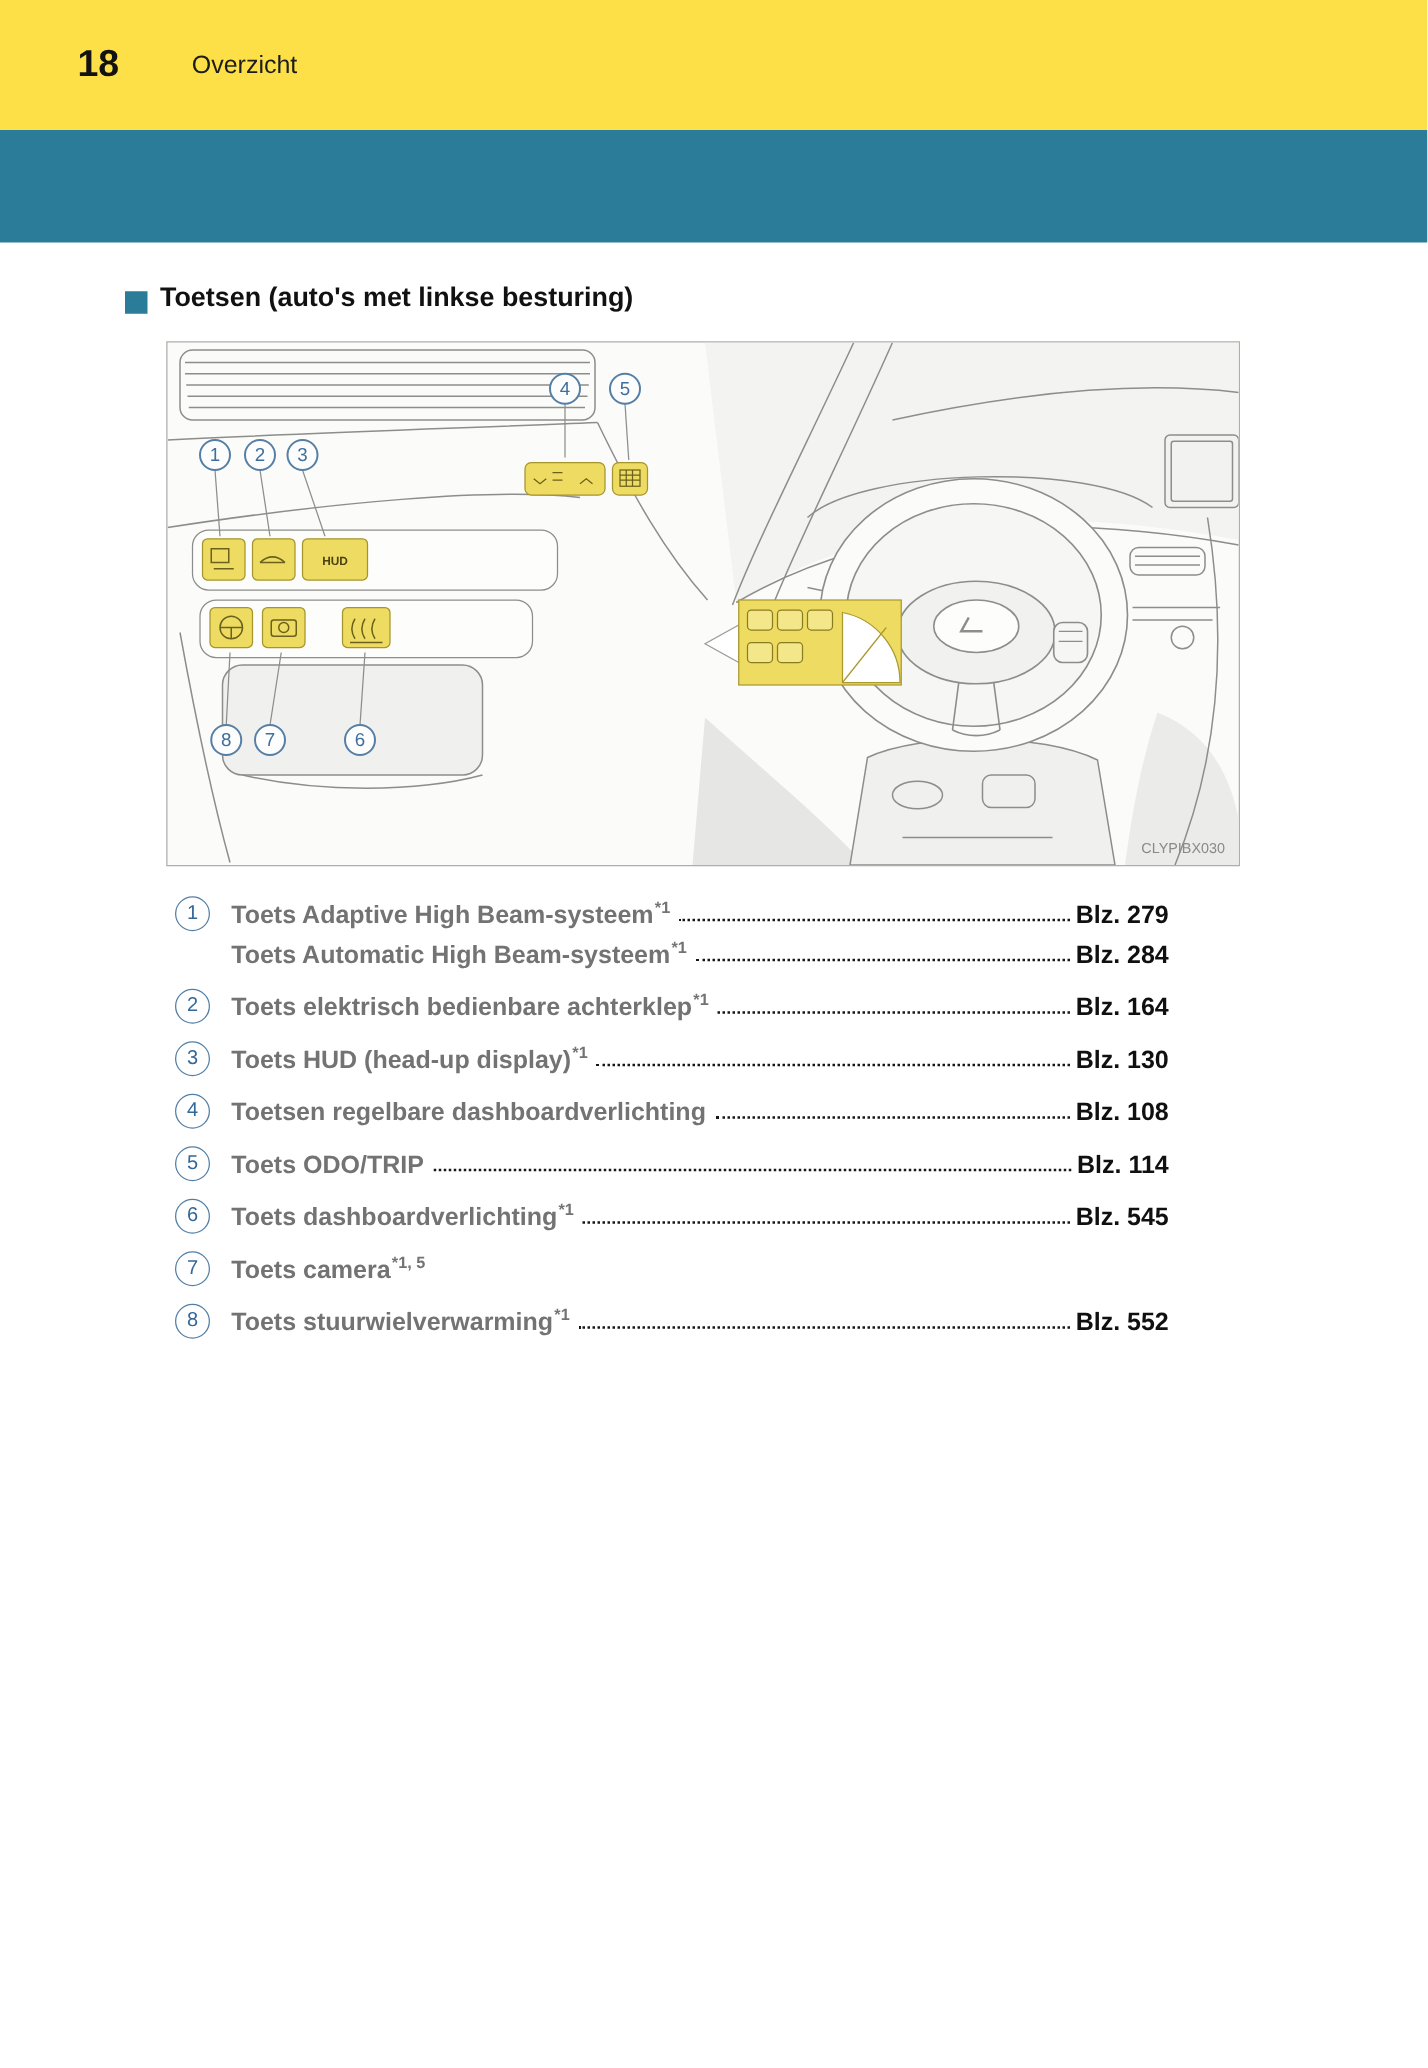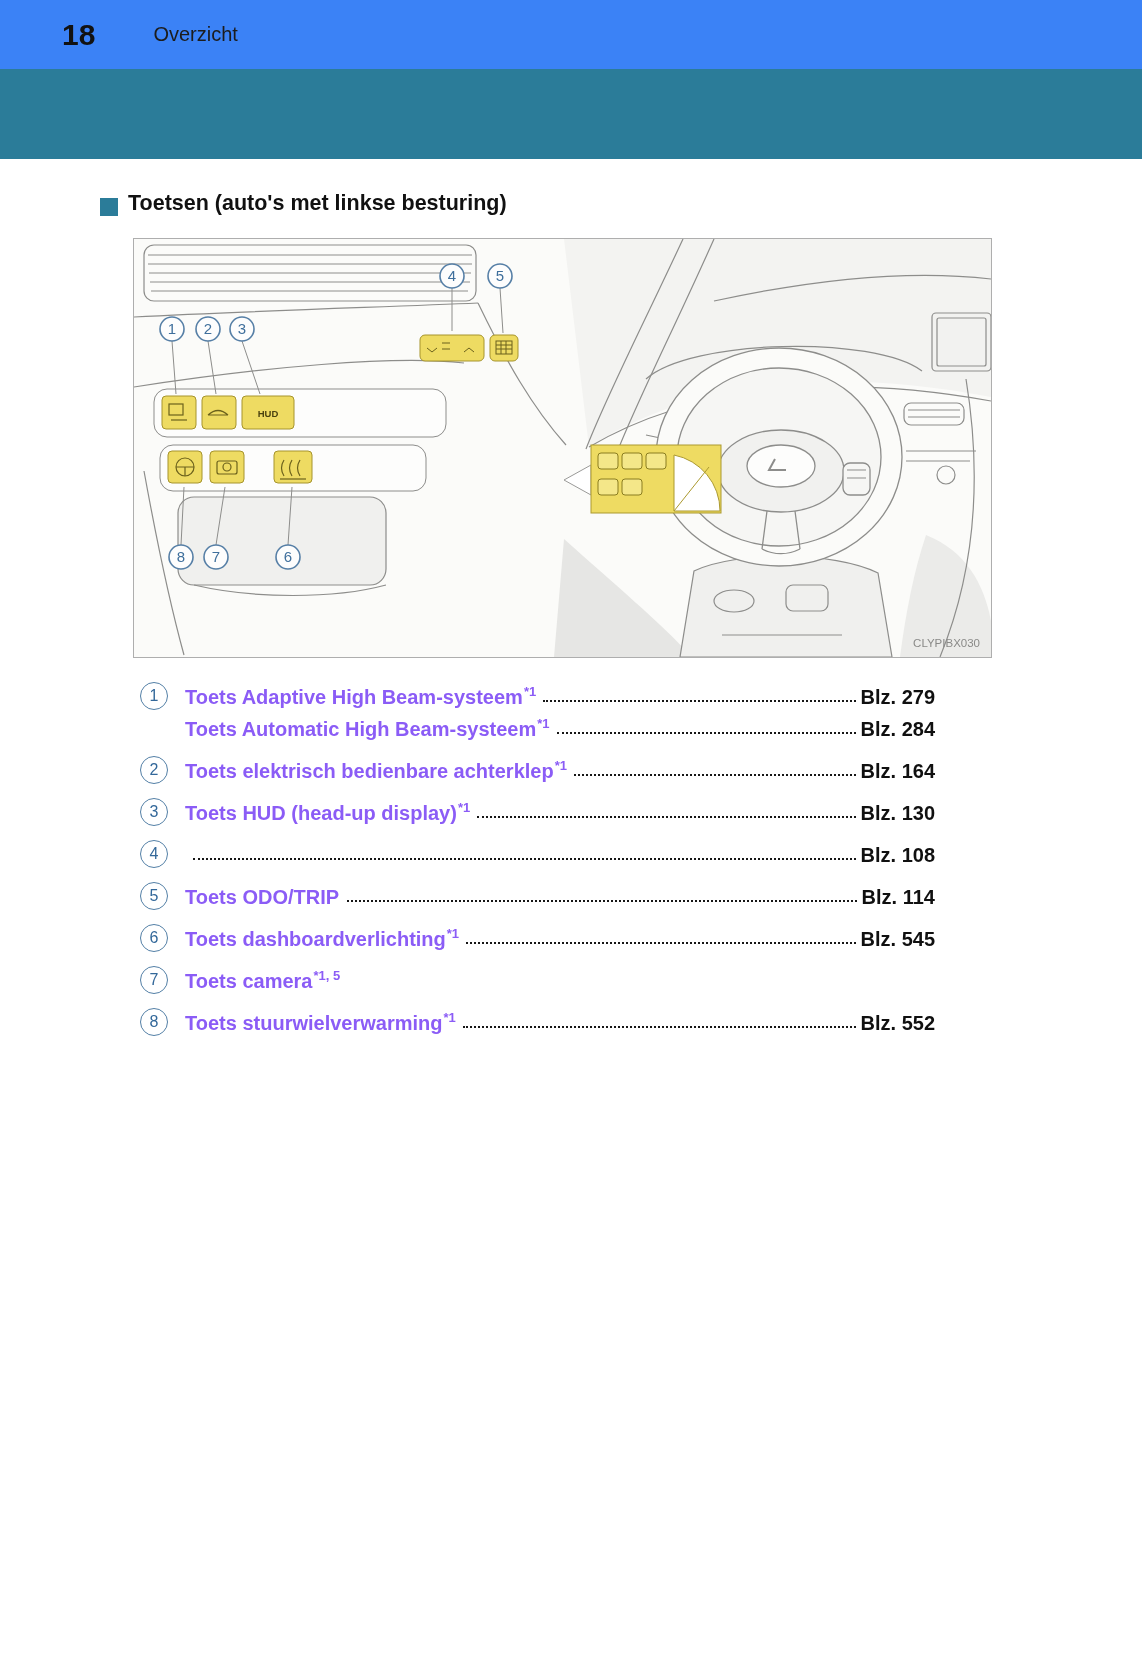--- a/index.html
+++ b/index.html
@@ -1,39 +1,39 @@
 <!DOCTYPE html>
 <html><head>
 <meta charset="utf-8">
 <style>
   * { margin:0; padding:0; box-sizing:border-box; }
   html,body { width:1142px; height:1654px; background:#ffffff; overflow:hidden;
     font-family:"Liberation Sans", sans-serif; color:#141414; }
 
-  .header-bar { height:69px; background:#3b82f6; display:flex; align-items:center; }
+  .header-bar { height:104px; background:#fde047; display:flex; align-items:center; }
   .page-num { font-size:30px; font-weight:bold; margin-left:62px; color:#121212; }
   .section-title { font-size:20px; margin-left:58px; color:#1c1c1c; }
 
   .teal-band { height:90px; background:#2b7c99; }
 
   .heading { margin:32px 0 0 100px; display:flex; align-items:flex-end; }
   .heading .sq { width:18px; height:18px; background:#2b7c99; margin-right:10px; flex:none; }
   .heading .txt { font-size:21.5px; font-weight:bold; color:#111; }
 
   .figure-wrap { margin:22px 0 0 133px; width:859px; height:420px;
     border:1px solid #aeaeae; background:#fbfbf9; overflow:hidden; }
 
   .index { margin:21px 0 0 140px; width:795px; }
   .idx-item { display:flex; margin-bottom:10px; }
   .idx-num { width:28px; height:28px; border:1.6px solid #537fa6; border-radius:50%;
     color:#33689a; font-size:16px; display:flex; align-items:center; justify-content:center;
     flex:none; margin-top:3px; background:#fff; }
   .idx-rows { flex:1; margin-left:17px; }
   .idx-row { display:flex; align-items:flex-end; min-height:32px; padding-bottom:2px; }
-  .lbl { font-size:20px; font-weight:700; white-space:nowrap; color:#8b5cf6; }
+  .lbl { font-size:20px; font-weight:700; white-space:nowrap; color:#737373; }
   .fn-sup { font-size:13px; font-weight:700; position:relative; top:-8px; left:1px; }
   .leader { flex:1; border-bottom:2.6px dotted #161616; margin:0 5px 7px 8px; min-width:18px; }
   .pageref { font-size:20px; font-weight:700; white-space:nowrap; color:#101010; }
 
   svg text { font-family:"Liberation Sans", sans-serif; }
   .co-circle { fill:#fdfdfd; stroke:#567fa6; stroke-width:1.6; }
   .co-text { fill:#3f6f9c; font-size:15px; text-anchor:middle; }
 </style>
 </head>
 <body>
@@ -241,20 +241,21 @@
         <span class="leader"></span>
         <span class="pageref">Blz. 130</span>
       </div>
     </div>
   </div>
 
   <div class="idx-item">
     <div class="idx-num">4</div>
     <div class="idx-rows">
       <div class="idx-row">
+        <span class="lbl"><span>Toetsen regelbare dashboardverlichting</span><span class="fn-sup"></span></span>
         <span class="leader"></span>
         <span class="pageref">Blz. 108</span>
       </div>
     </div>
   </div>
 
   <div class="idx-item">
     <div class="idx-num">5</div>
     <div class="idx-rows">
       <div class="idx-row">

